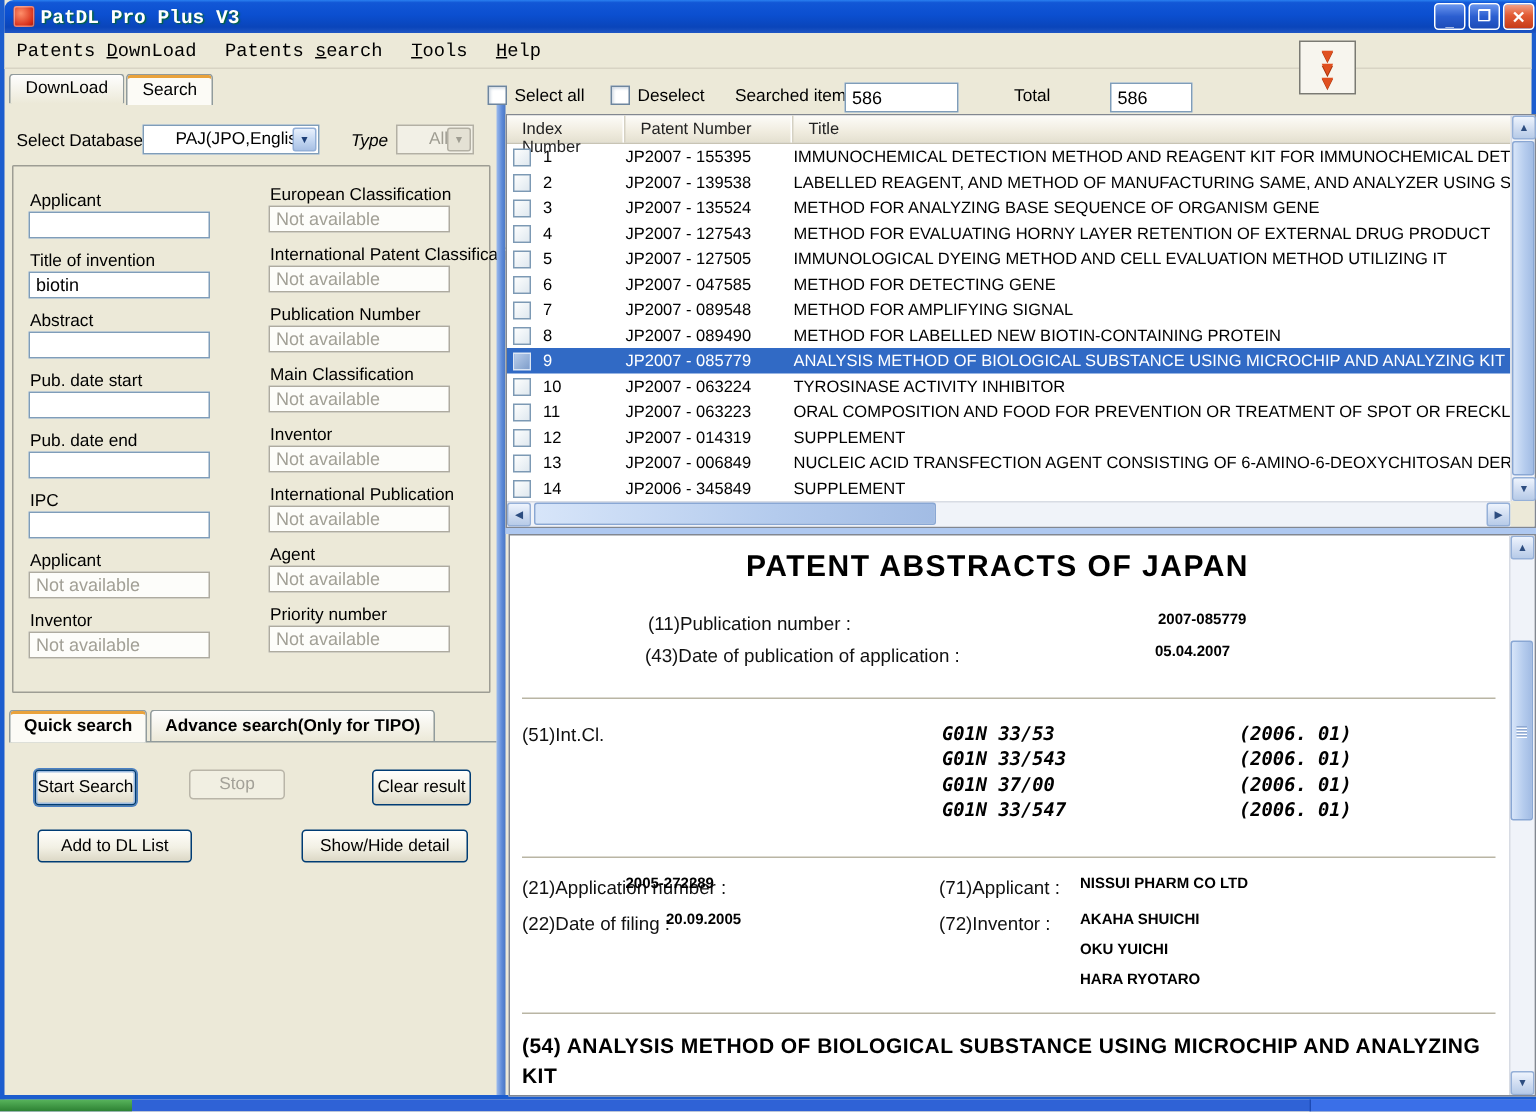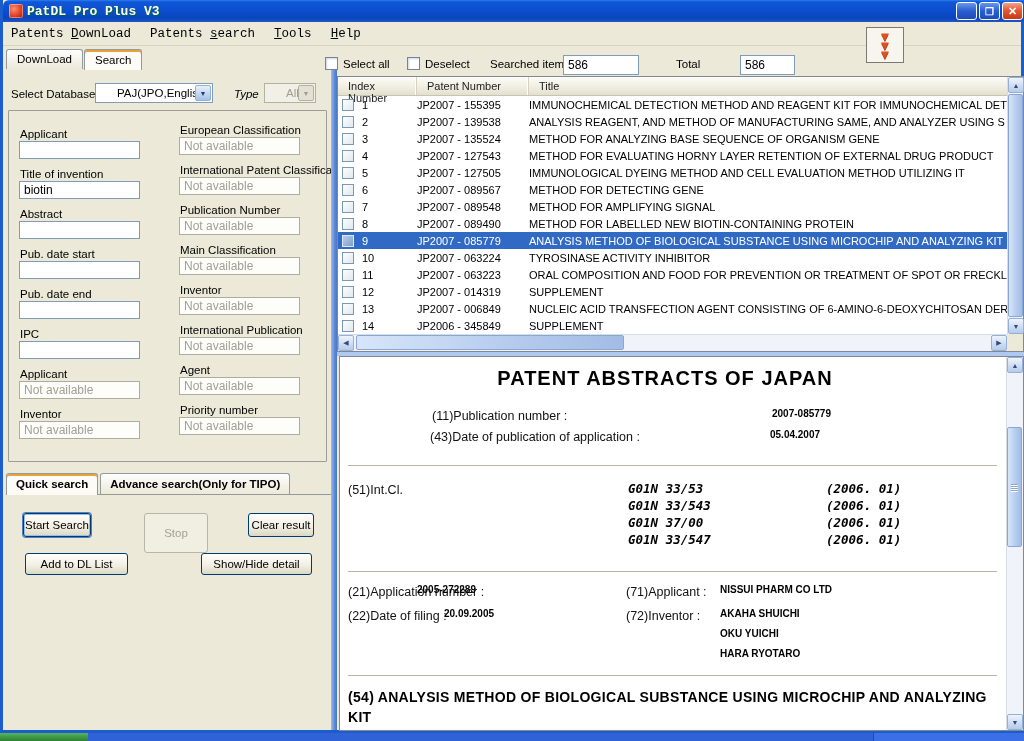--- a/index.html
+++ b/index.html
@@ -265,21 +265,21 @@
     <input class="field-input" style="left: 173px; top: 307px;" disabled="" value="Not available">
     <span class="field-label" style="left:174px; top:334px;">Priority number</span>
     <input class="field-input" style="left: 173px; top: 347px;" disabled="" value="Not available">
 
     <div class="btab-strip">
       <div class="btab active">Quick search</div>
       <div class="btab">Advance search(Only for TIPO)</div>
     </div>
 
     <div class="xp-btn focused" style="left:17px; top:443px; width:68px; height:24px;">Start Search</div>
-    <div class="xp-btn disabled" style="left:138px; top:443px; width:64px; height:40px;">Stop</div>
+    <div class="xp-btn disabled" style="left:120px; top:443px; width:64px; height:20px;">Stop</div>
     <div class="xp-btn" style="left:242px; top:443px; width:66px; height:24px;">Clear result</div>
     <div class="xp-btn" style="left:19px; top:483px; width:103px; height:22px;">Add to DL List</div>
     <div class="xp-btn" style="left:195px; top:483px; width:111px; height:22px;">Show/Hide detail</div>
   </div>
 
   <div class="split-v"></div>
   <div class="split-h"></div>
 
   <div class="table">
     <div class="thead">
@@ -291,21 +291,21 @@
       <div class="trow">
           <span class="cb"></span>
           <span class="c-idx">1</span>
           <span class="c-pat">JP2007 - 155395</span>
           <span class="c-title">IMMUNOCHEMICAL DETECTION METHOD AND REAGENT KIT FOR IMMUNOCHEMICAL DETE</span>
         </div>
       <div class="trow">
           <span class="cb"></span>
           <span class="c-idx">2</span>
           <span class="c-pat">JP2007 - 139538</span>
-          <span class="c-title">ANALYSIS REAGENT, AND METHOD OF MANUFACTURING SAME, AND ANALYZER USING S</span>
+          <span class="c-title">LABELLED REAGENT, AND METHOD OF MANUFACTURING SAME, AND ANALYZER USING S</span>
         </div>
       <div class="trow">
           <span class="cb"></span>
           <span class="c-idx">3</span>
           <span class="c-pat">JP2007 - 135524</span>
           <span class="c-title">METHOD FOR ANALYZING BASE SEQUENCE OF ORGANISM GENE</span>
         </div>
       <div class="trow">
           <span class="cb"></span>
           <span class="c-idx">4</span>
@@ -314,21 +314,21 @@
         </div>
       <div class="trow">
           <span class="cb"></span>
           <span class="c-idx">5</span>
           <span class="c-pat">JP2007 - 127505</span>
           <span class="c-title">IMMUNOLOGICAL DYEING METHOD AND CELL EVALUATION METHOD UTILIZING IT</span>
         </div>
       <div class="trow">
           <span class="cb"></span>
           <span class="c-idx">6</span>
-          <span class="c-pat">JP2007 - 089567</span>
+          <span class="c-pat">JP2007 - 047585</span>
           <span class="c-title">METHOD FOR DETECTING GENE</span>
         </div>
       <div class="trow">
           <span class="cb"></span>
           <span class="c-idx">7</span>
           <span class="c-pat">JP2007 - 089548</span>
           <span class="c-title">METHOD FOR AMPLIFYING SIGNAL</span>
         </div>
       <div class="trow">
           <span class="cb"></span>

